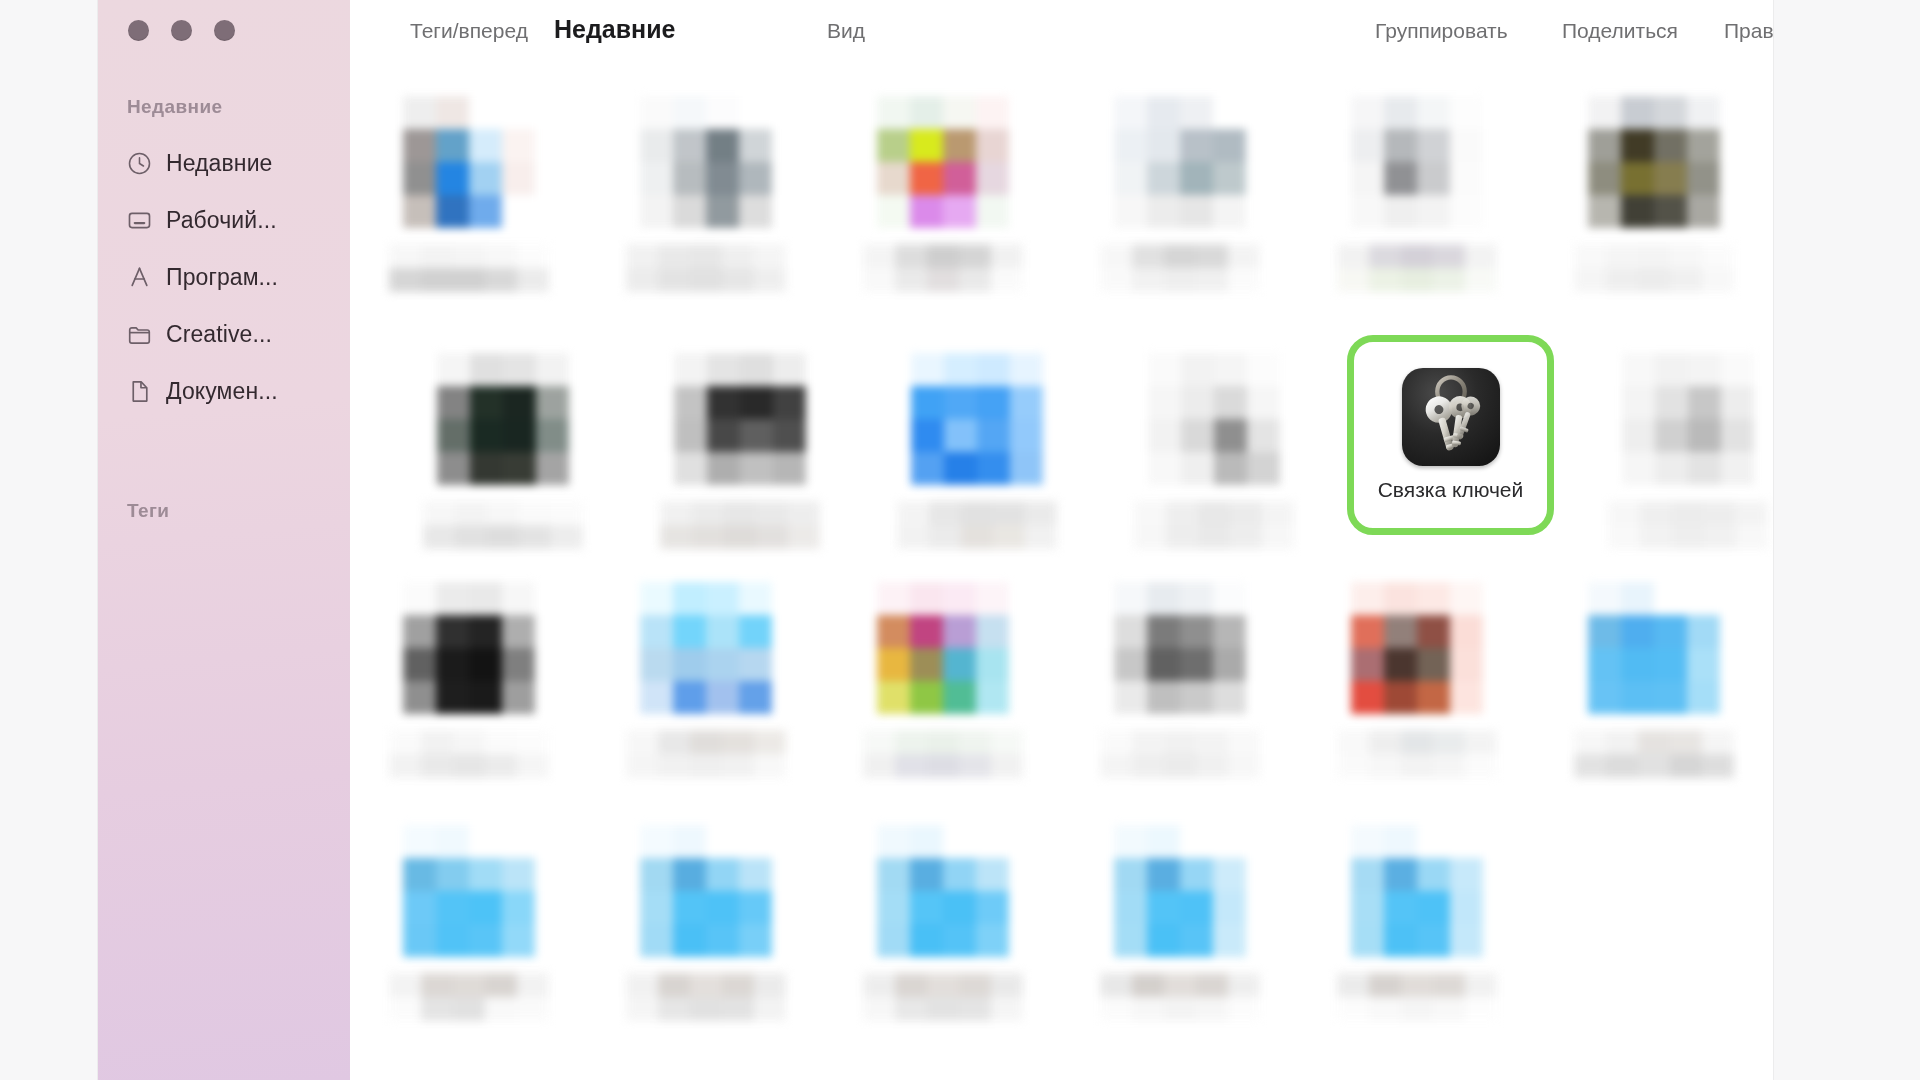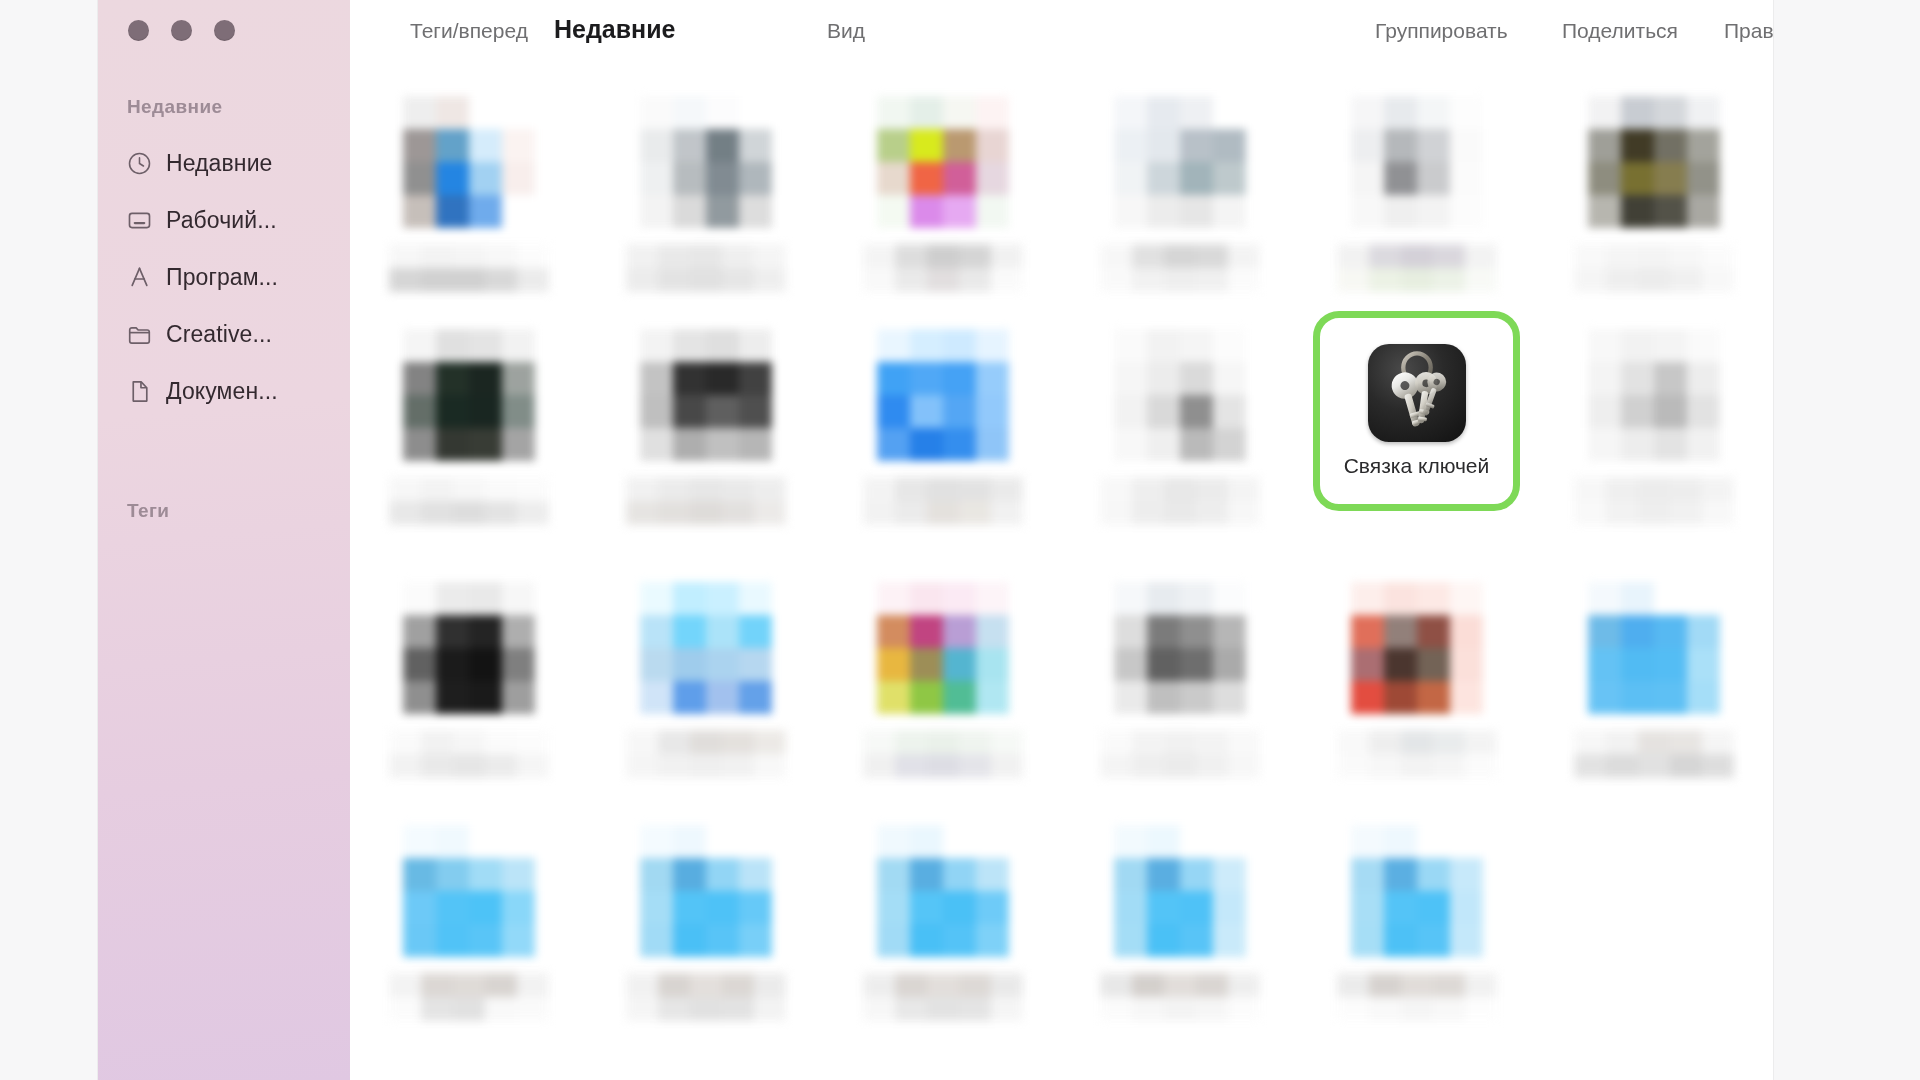--- a/index.html
+++ b/index.html
@@ -482,21 +482,21 @@
               <span style="background: rgb(246, 246, 246);"></span>
               <span style="background: rgb(251, 251, 251);"></span>
               <span style="background: rgb(244, 244, 244);"></span>
               <span style="background: rgb(236, 236, 236);"></span>
               <span style="background: rgb(233, 233, 233);"></span>
               <span style="background: rgb(238, 238, 238);"></span>
               <span style="background: rgb(247, 247, 247);"></span>
             </div>
           </div>
         </div>
-        <div class="grid-row" style="top: 233px;">
+        <div class="grid-row" style="top: 257px; margin-left: 34px;">
           <div class="grid-cell">
             <div class="px-icon">
               <span style="background: rgb(245, 245, 245);"></span>
               <span style="background: rgb(224, 224, 224);"></span>
               <span style="background: rgb(228, 228, 228);"></span>
               <span style="background: rgb(242, 242, 242);"></span>
               <span style="background: rgb(127, 127, 127);"></span>
               <span style="background: rgb(28, 43, 34);"></span>
               <span style="background: rgb(20, 32, 26);"></span>
               <span style="background: rgb(154, 160, 156);"></span>

